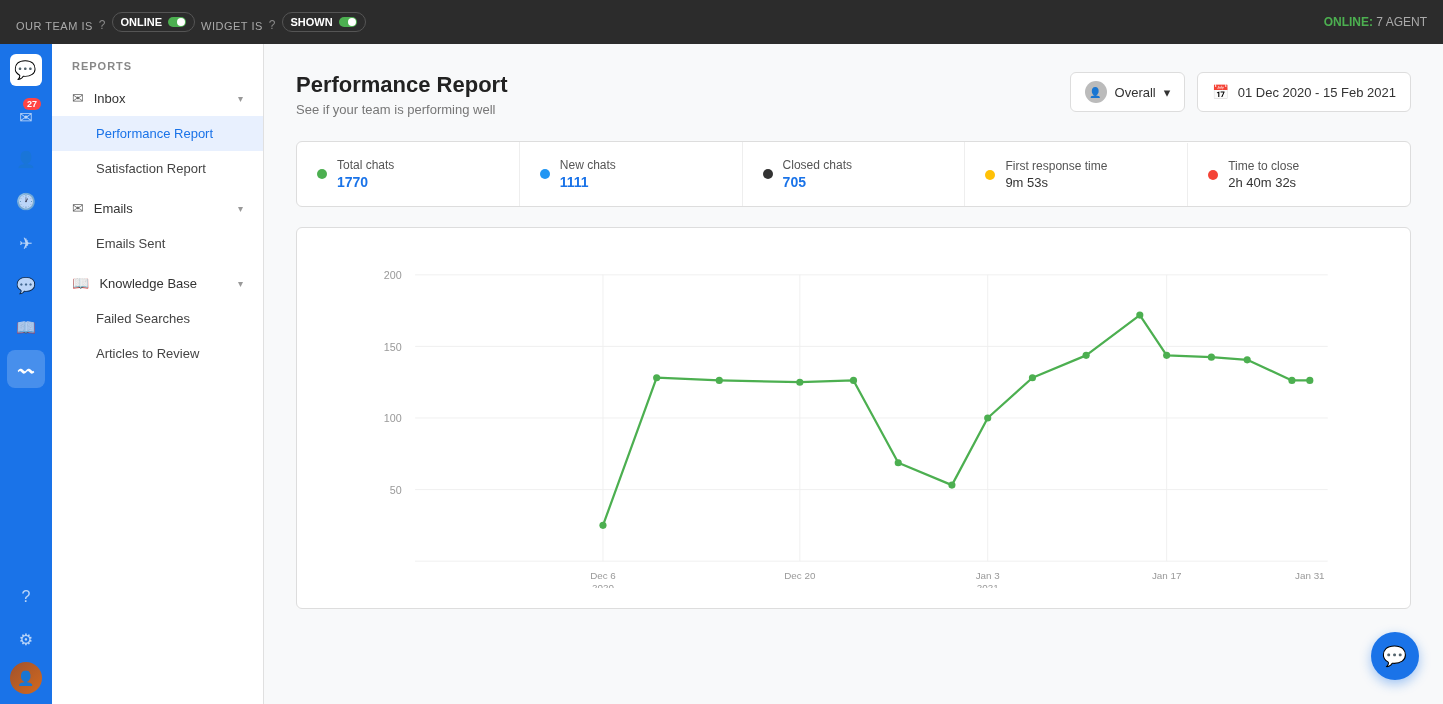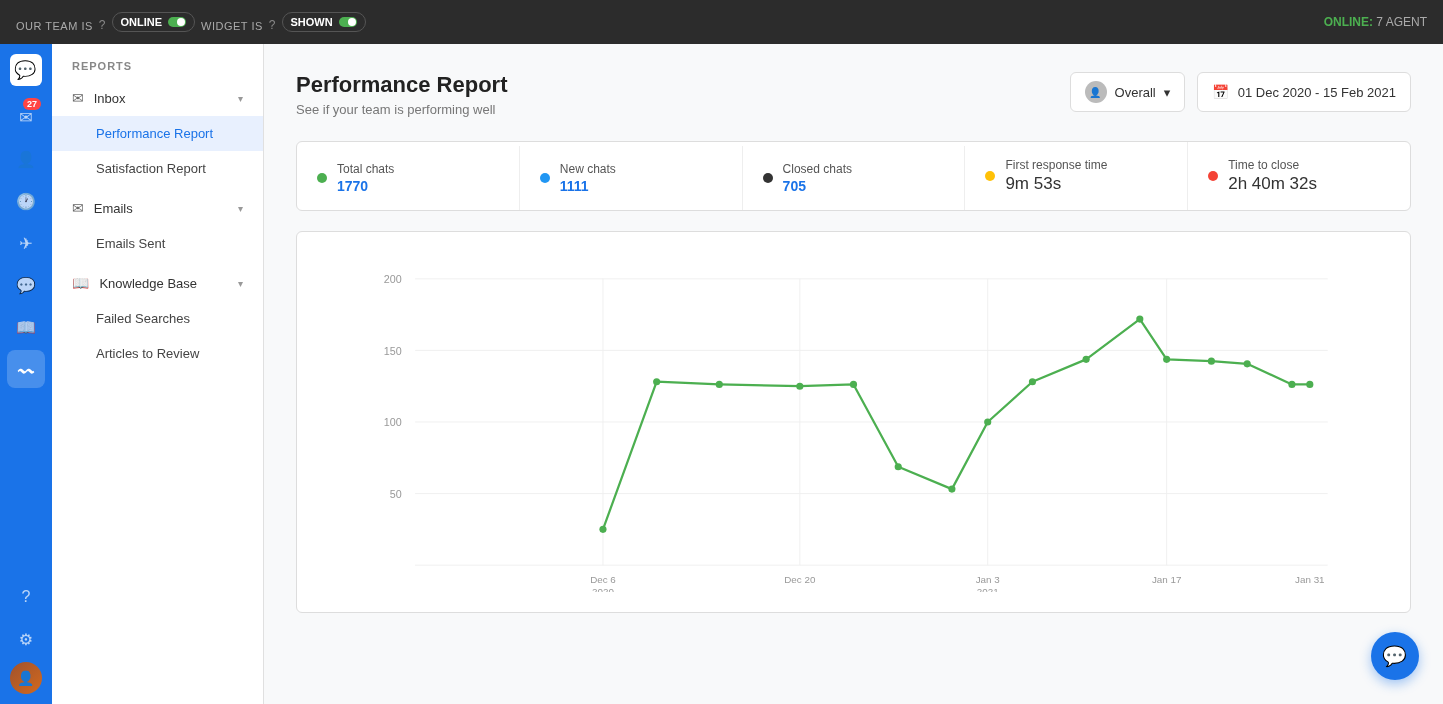--- a/index.html
+++ b/index.html
@@ -131,21 +131,21 @@
     }
     .stat-item {
       flex: 1; padding: 16px 20px; display: flex; align-items: center; gap: 10px;
       border-right: 1px solid #eee;
     }
     .stat-item:last-child { border-right: none; }
     .stat-dot { width: 10px; height: 10px; border-radius: 50%; flex-shrink: 0; }
     .stat-content {}
     .stat-label { font-size: 12px; color: #555; margin-bottom: 2px; }
     .stat-value { font-size: 14px; font-weight: 600; color: #1a73e8; }
-    .stat-value-plain { font-size: 17px; color: #333; }
+    .stat-value-plain { font-size: 13px; color: #333; }
 
     
     .chart-container {
       background: #fff; border: 1px solid #ddd; border-radius: 6px;
       padding: 20px 24px 16px; position: relative;
     }
 
     
     .chat-widget {
       position: fixed; bottom: 24px; right: 24px;

